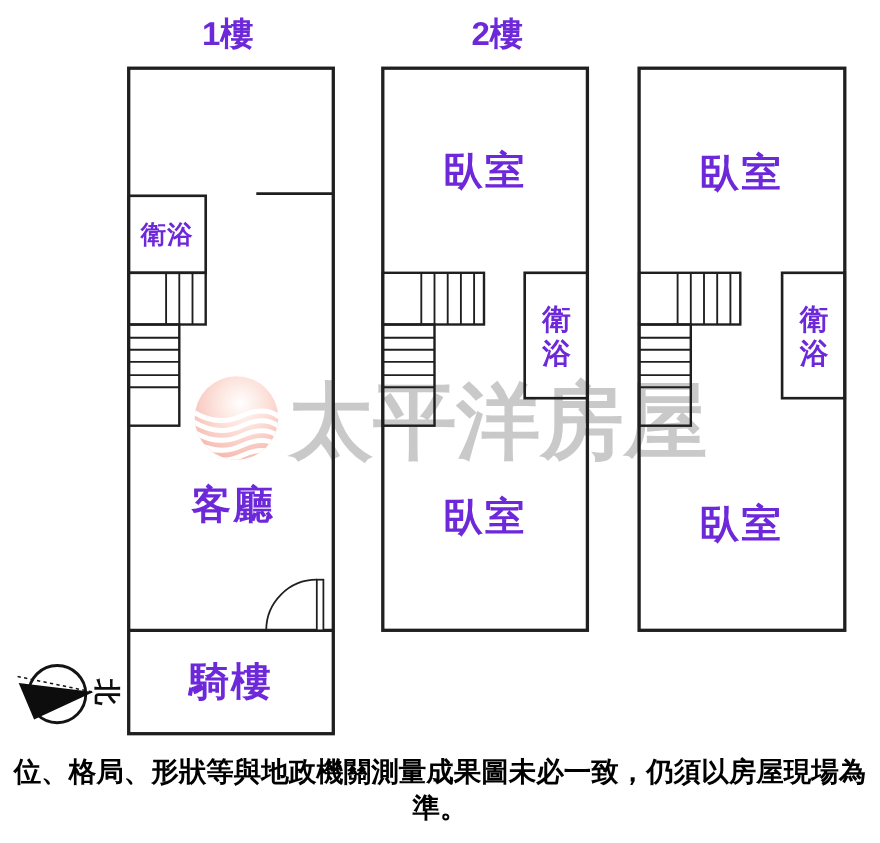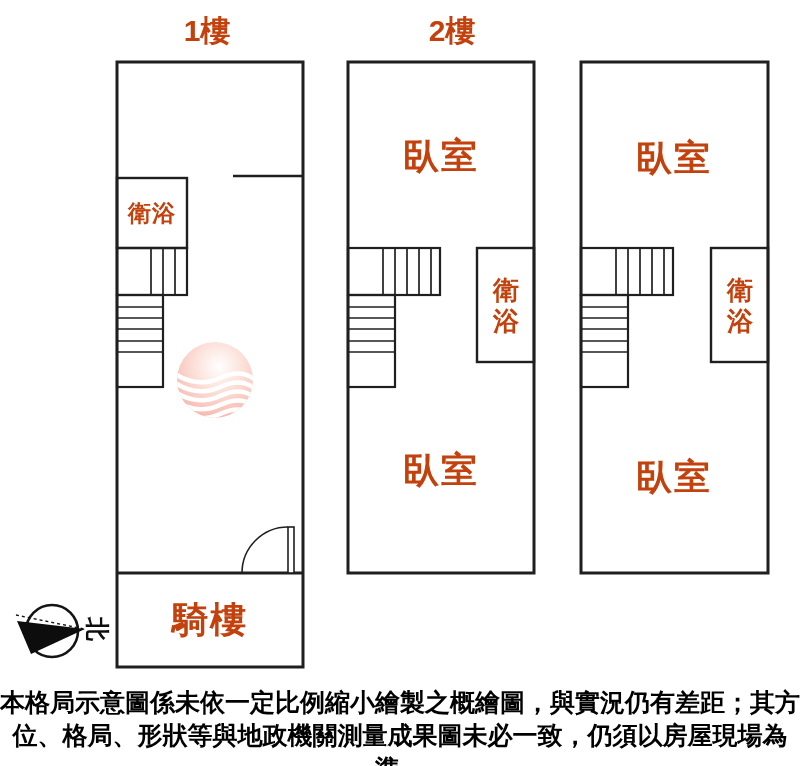--- a/index.html
+++ b/index.html
@@ -7,40 +7,41 @@
     position:relative;width:800px;height:766px;background:#ffffff;overflow:hidden;
     font-family:"Liberation Sans", sans-serif;
   }
   .watermark-text{
     position:absolute;left:263px;top:344px;width:380px;height:80px;
     font-family:"Liberation Serif", serif;font-weight:700;font-size:76px;line-height:80px;
     color:#c9c9c9;letter-spacing:0px;white-space:nowrap;z-index:1;
   }
   svg.plan{position:absolute;left:0;top:0;z-index:2;}
   .lbl{
-    position:absolute;transform:translate(-50%,-50%);font-weight:700;color:#c2410c;
+    position:absolute;transform:translate(-50%,-50%);font-weight:700;color:#6d28d9;
     white-space:nowrap;z-index:3;text-align:center;
   }
   .floor-title{font-size:30px;}
   .room-big{font-size:36px;letter-spacing:2px;}
   .room-small{font-size:23px;letter-spacing:1px;}
   .room-vert{
     font-size:26px;white-space:normal;width:28px;word-break:break-all;
     line-height:1.18;letter-spacing:0;
   }
   .disclaimer{
     position:absolute;left:0;top:686px;width:800px;z-index:3;text-align:center;
     font-weight:700;color:#000;font-size:25px;line-height:33px;
   }
 </style>
 </head>
 <body>
 
 <div class="canvas">
 
+  <div class="watermark-text">太平洋房屋</div>
 
   <svg class="plan" width="800" height="766" viewBox="0 0 800 766">
     <defs>
       <radialGradient id="sphereGrad" cx="0.55" cy="0.32" r="0.85">
         <stop offset="0" stop-color="#ffffff"></stop>
         <stop offset="0.35" stop-color="#fce3dc"></stop>
         <stop offset="1" stop-color="#f3a89e"></stop>
       </radialGradient>
       <clipPath id="sphereClip">
           <circle cx="215" cy="380" r="38"></circle>
@@ -130,28 +131,28 @@
       <line x1="16" y1="615" x2="84" y2="629" stroke="#141414" stroke-width="1.4" stroke-dasharray="3,3"></line>
       <polygon points="85,629 17,621 31,654" fill="#0d0d0d"></polygon>
       <text x="97" y="629" transform="rotate(90 97 629)" font-size="24" font-weight="bold" fill="#0d0d0d" text-anchor="middle" dominant-baseline="central" font-family="Liberation Sans, sans-serif">北</text>
     </g>
   </svg>
 
   <div class="lbl floor-title" style="left:207px;top:31px;">1樓</div>
   <div class="lbl floor-title" style="left:452px;top:31px;">2樓</div>
 
   <div class="lbl room-small" style="left:152px;top:213px;">衛浴</div>
+  <div class="lbl room-big" style="left:212px;top:459px;">客廳</div>
   <div class="lbl room-big" style="left:210px;top:620px;">騎樓</div>
 
   <div class="lbl room-big" style="left:441px;top:156px;">臥室</div>
   <div class="lbl room-vert" style="left:506px;top:306px;">衛浴</div>
   <div class="lbl room-big" style="left:441px;top:470px;">臥室</div>
 
   <div class="lbl room-big" style="left:674px;top:158px;">臥室</div>
   <div class="lbl room-vert" style="left:740px;top:306px;">衛浴</div>
   <div class="lbl room-big" style="left:674px;top:477px;">臥室</div>
 
   <div class="disclaimer">
-    <div>本格局示意圖係未依一定比例縮小繪製之概繪圖，與實況仍有差距；其方</div>
     <div>位、格局、形狀等與地政機關測量成果圖未必一致，仍須以房屋現場為準。</div>
   </div>
 
 </div>
 
 </body></html>

